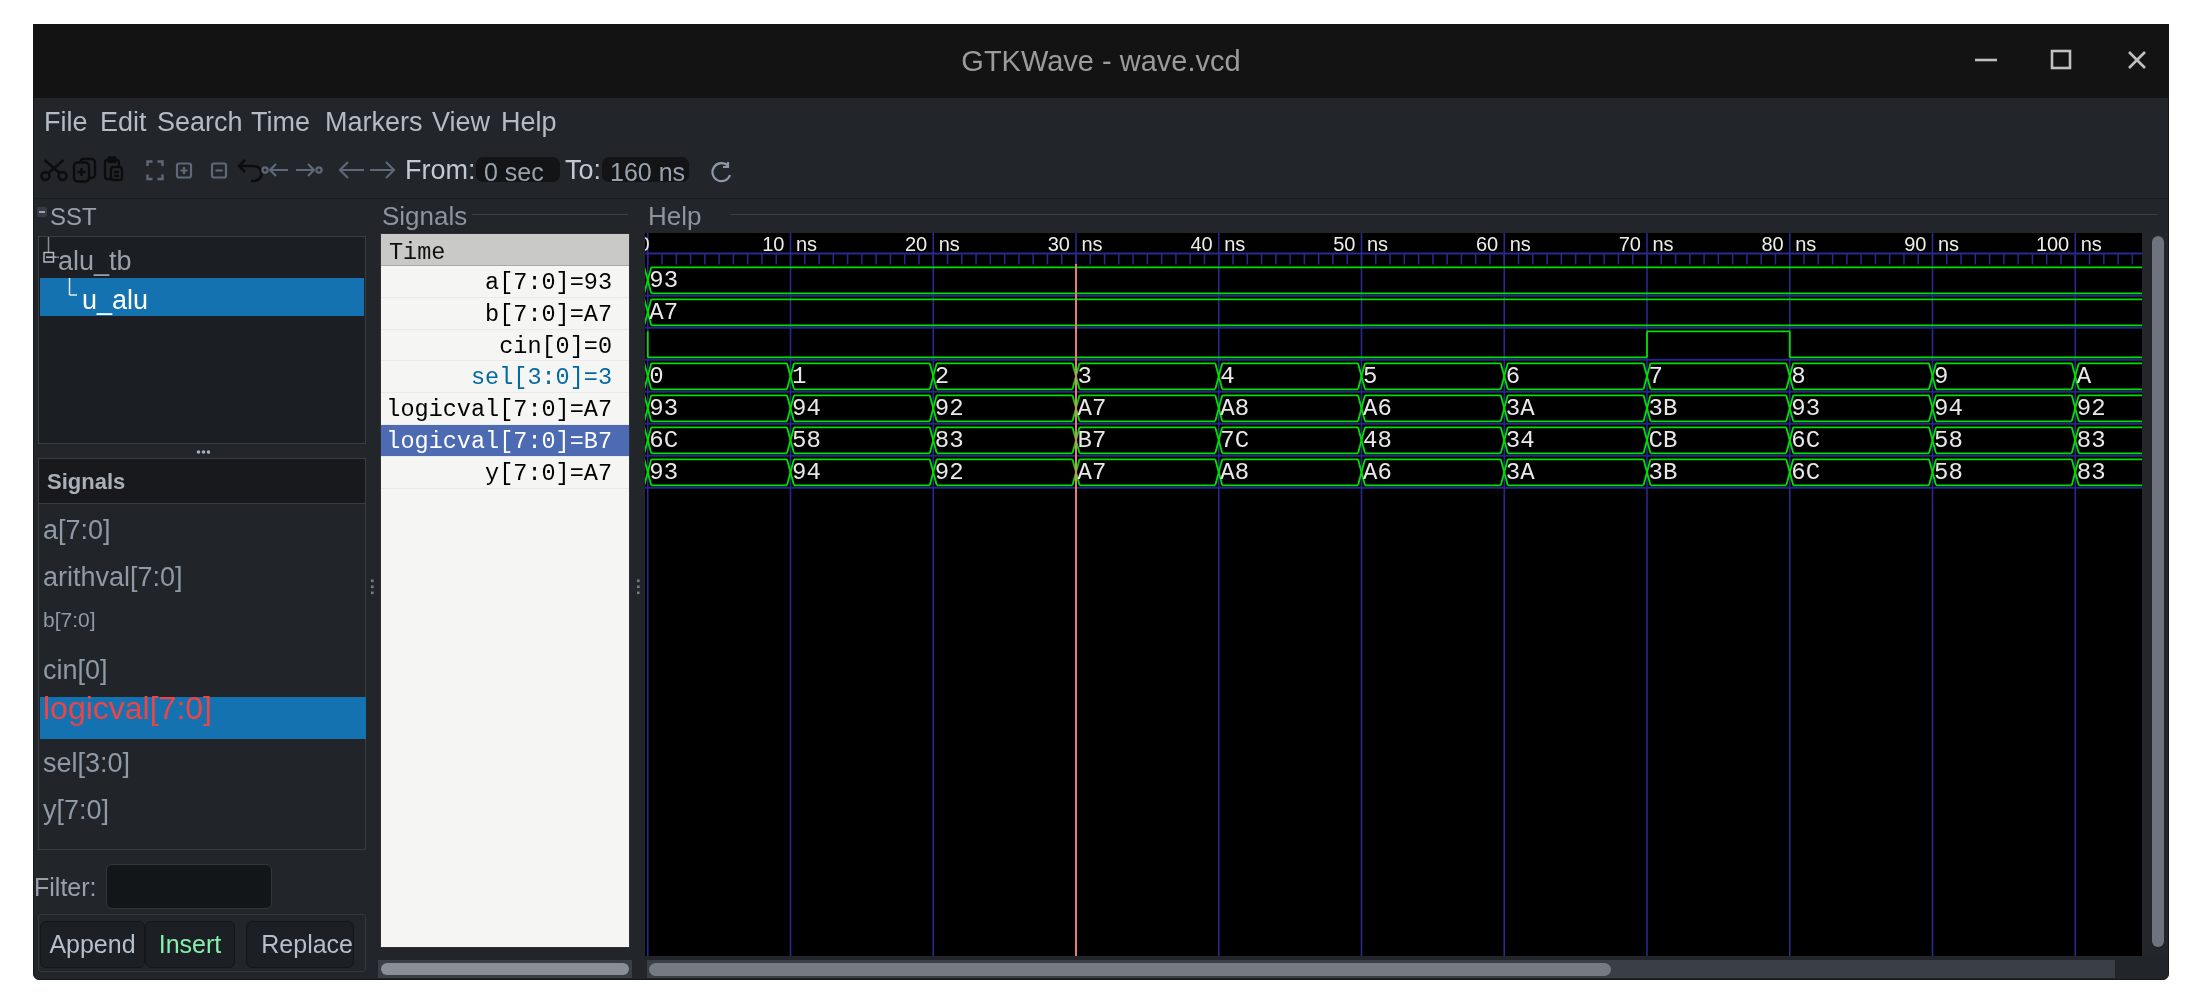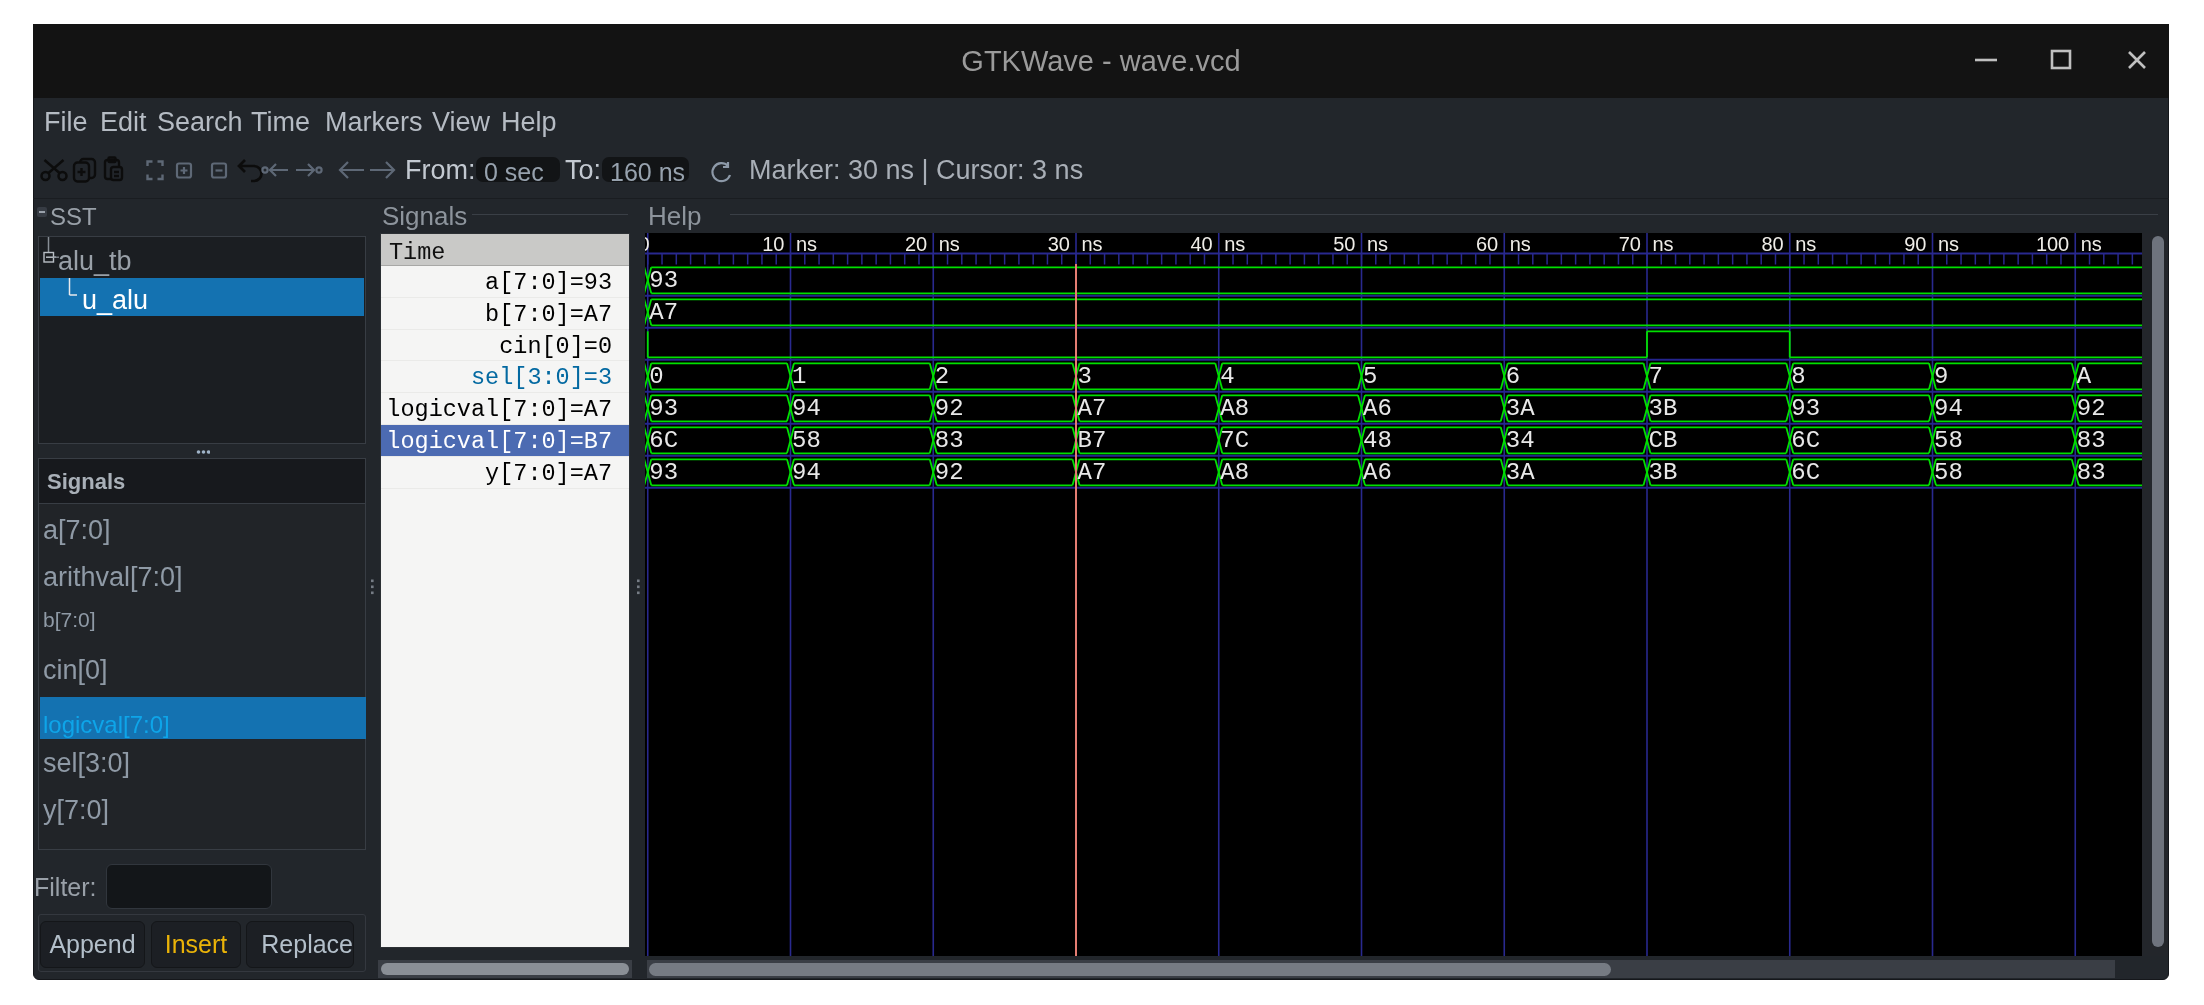--- a/index.html
+++ b/index.html
@@ -101,21 +101,20 @@
   <span class="abs" style="left:532px;top:13px;font-size:27px;color:#c3c9d1">To:</span>
   <div class="abs" style="left:569px;top:15px;width:87px;height:25px;background:#121416;border-radius:7px;overflow:hidden">
     <span class="abs" style="left:8px;top:1px;font-size:25px;color:#97a2ae">160 ns</span>
     </div>
   <svg class="abs" style="left:674px;top:17px" width="28" height="28" viewBox="0 0 28 28">
       <g stroke="#8d99a8" stroke-width="2.2" fill="none">
         <path d="M21 7 a9 9 0 1 0 2 9"></path>
         <path d="M21 3 v5 h-5"></path>
       </g>
     </svg>
-  <span class="abs" style="left:716px;top:13px;font-size:27px;color:#a9afb7">Marker: 30 ns | Cursor: 3 ns</span>
 </div>
 
 <div class="abs" style="left:37px;top:207px;width:10px;height:10px;background:#373c44;border-radius:2px">
   <div class="abs" style="left:2px;top:4px;width:6px;height:2px;background:#9aa1ab"></div>
   </div>
 <span class="abs" style="left:50px;top:203px;font-size:24px;color:#99a0a8">SST</span>
 
 <div class="abs" style="left:38px;top:236px;width:328px;height:208px;background:#1b1e22;border:1px solid #383d44">
   <svg class="abs" style="left:0;top:0" width="326" height="206" viewBox="0 0 326 206">
     <line x1="9.5" y1="0" x2="9.5" y2="15.5" stroke="#878e96" stroke-width="1.5"></line>
@@ -139,30 +138,30 @@
 
 <div class="abs" style="left:38px;top:458px;width:328px;height:392px;background:#212428;border:1px solid #383d44">
   <div class="abs" style="left:0;top:0;width:326px;height:45px;background:#17191d;border-bottom:1px solid #383d44">
     <span class="abs" style="left:8px;top:10px;font-size:22px;font-weight:bold;color:#a9b0b8">Signals</span>
     </div>
   <span class="abs" style="left:4px;top:56.0px;font-size:27px;color:#8f9aa6">a[7:0]</span>
     <span class="abs" style="left:4px;top:102.7px;font-size:27px;color:#8f9aa6">arithval[7:0]</span>
     <span class="abs" style="left:4px;top:149.3px;font-size:21px;color:#8f9aa6">b[7:0]</span>
     <span class="abs" style="left:4px;top:196.0px;font-size:27px;color:#8f9aa6">cin[0]</span>
     <div class="abs" style="left:1px;top:238.2px;width:326px;height:42px;background:#1472b1"></div>
-    <span class="abs" style="left:4px;top:252px;font-size:24px;color:#0ea5e9">logicval[7:0]</span>
+    <span class="abs" style="left:4px;top:231px;font-size:32px;color:#ef4444">logicval[7:0]</span>
     <span class="abs" style="left:4px;top:289.3px;font-size:27px;color:#8f9aa6">sel[3:0]</span>
     <span class="abs" style="left:4px;top:336.0px;font-size:27px;color:#8f9aa6">y[7:0]</span>
 </div>
 
 <span class="abs" style="left:34px;top:873px;font-size:25px;color:#99a0a8">Filter:</span>
 <div class="abs" style="left:106px;top:864px;width:166px;height:45px;background:#131619;border:1px solid #31363d;border-radius:6px"></div>
 <div class="abs" style="left:38px;top:914px;width:328px;height:58px;border:1px solid #34383f;border-radius:3px"></div>
 <div class="abs" style="left:40px;top:921px;width:105px;height:47px;background:#1c1f24;border:1px solid #141619;border-radius:6px;text-align:center;line-height:45px;font-size:25px;color:#b3bfca">Append</div>
-<div class="abs" style="left:151px;top:921px;width:90px;height:47px;background:#1c1f24;border:1px solid #141619;border-radius:6px;text-align:center;line-height:45px;font-size:25px;color:#eab308">Insert</div>
+<div class="abs" style="left:145px;top:921px;width:90px;height:47px;background:#1c1f24;border:1px solid #141619;border-radius:6px;text-align:center;line-height:45px;font-size:25px;color:#86efac">Insert</div>
 <div class="abs" style="left:246px;top:921px;width:108px;height:47px;background:#1c1f24;border:1px solid #141619;border-radius:6px;text-align:right;line-height:45px;font-size:25px;color:#b3bfca">Replace</div>
 
 <svg class="abs" style="left:370px;top:579px" width="5" height="16" viewBox="0 0 5 16">
     <rect x="1" y="0.5" width="2.6" height="2.6" fill="#767c85"></rect>
     <rect x="1" y="6.5" width="2.6" height="2.6" fill="#767c85"></rect>
     <rect x="1" y="12.5" width="2.6" height="2.6" fill="#767c85"></rect>
   </svg>
 <svg class="abs" style="left:636px;top:579px" width="5" height="16" viewBox="0 0 5 16">
     <rect x="1" y="0.5" width="2.6" height="2.6" fill="#767c85"></rect>
     <rect x="1" y="6.5" width="2.6" height="2.6" fill="#767c85"></rect>

